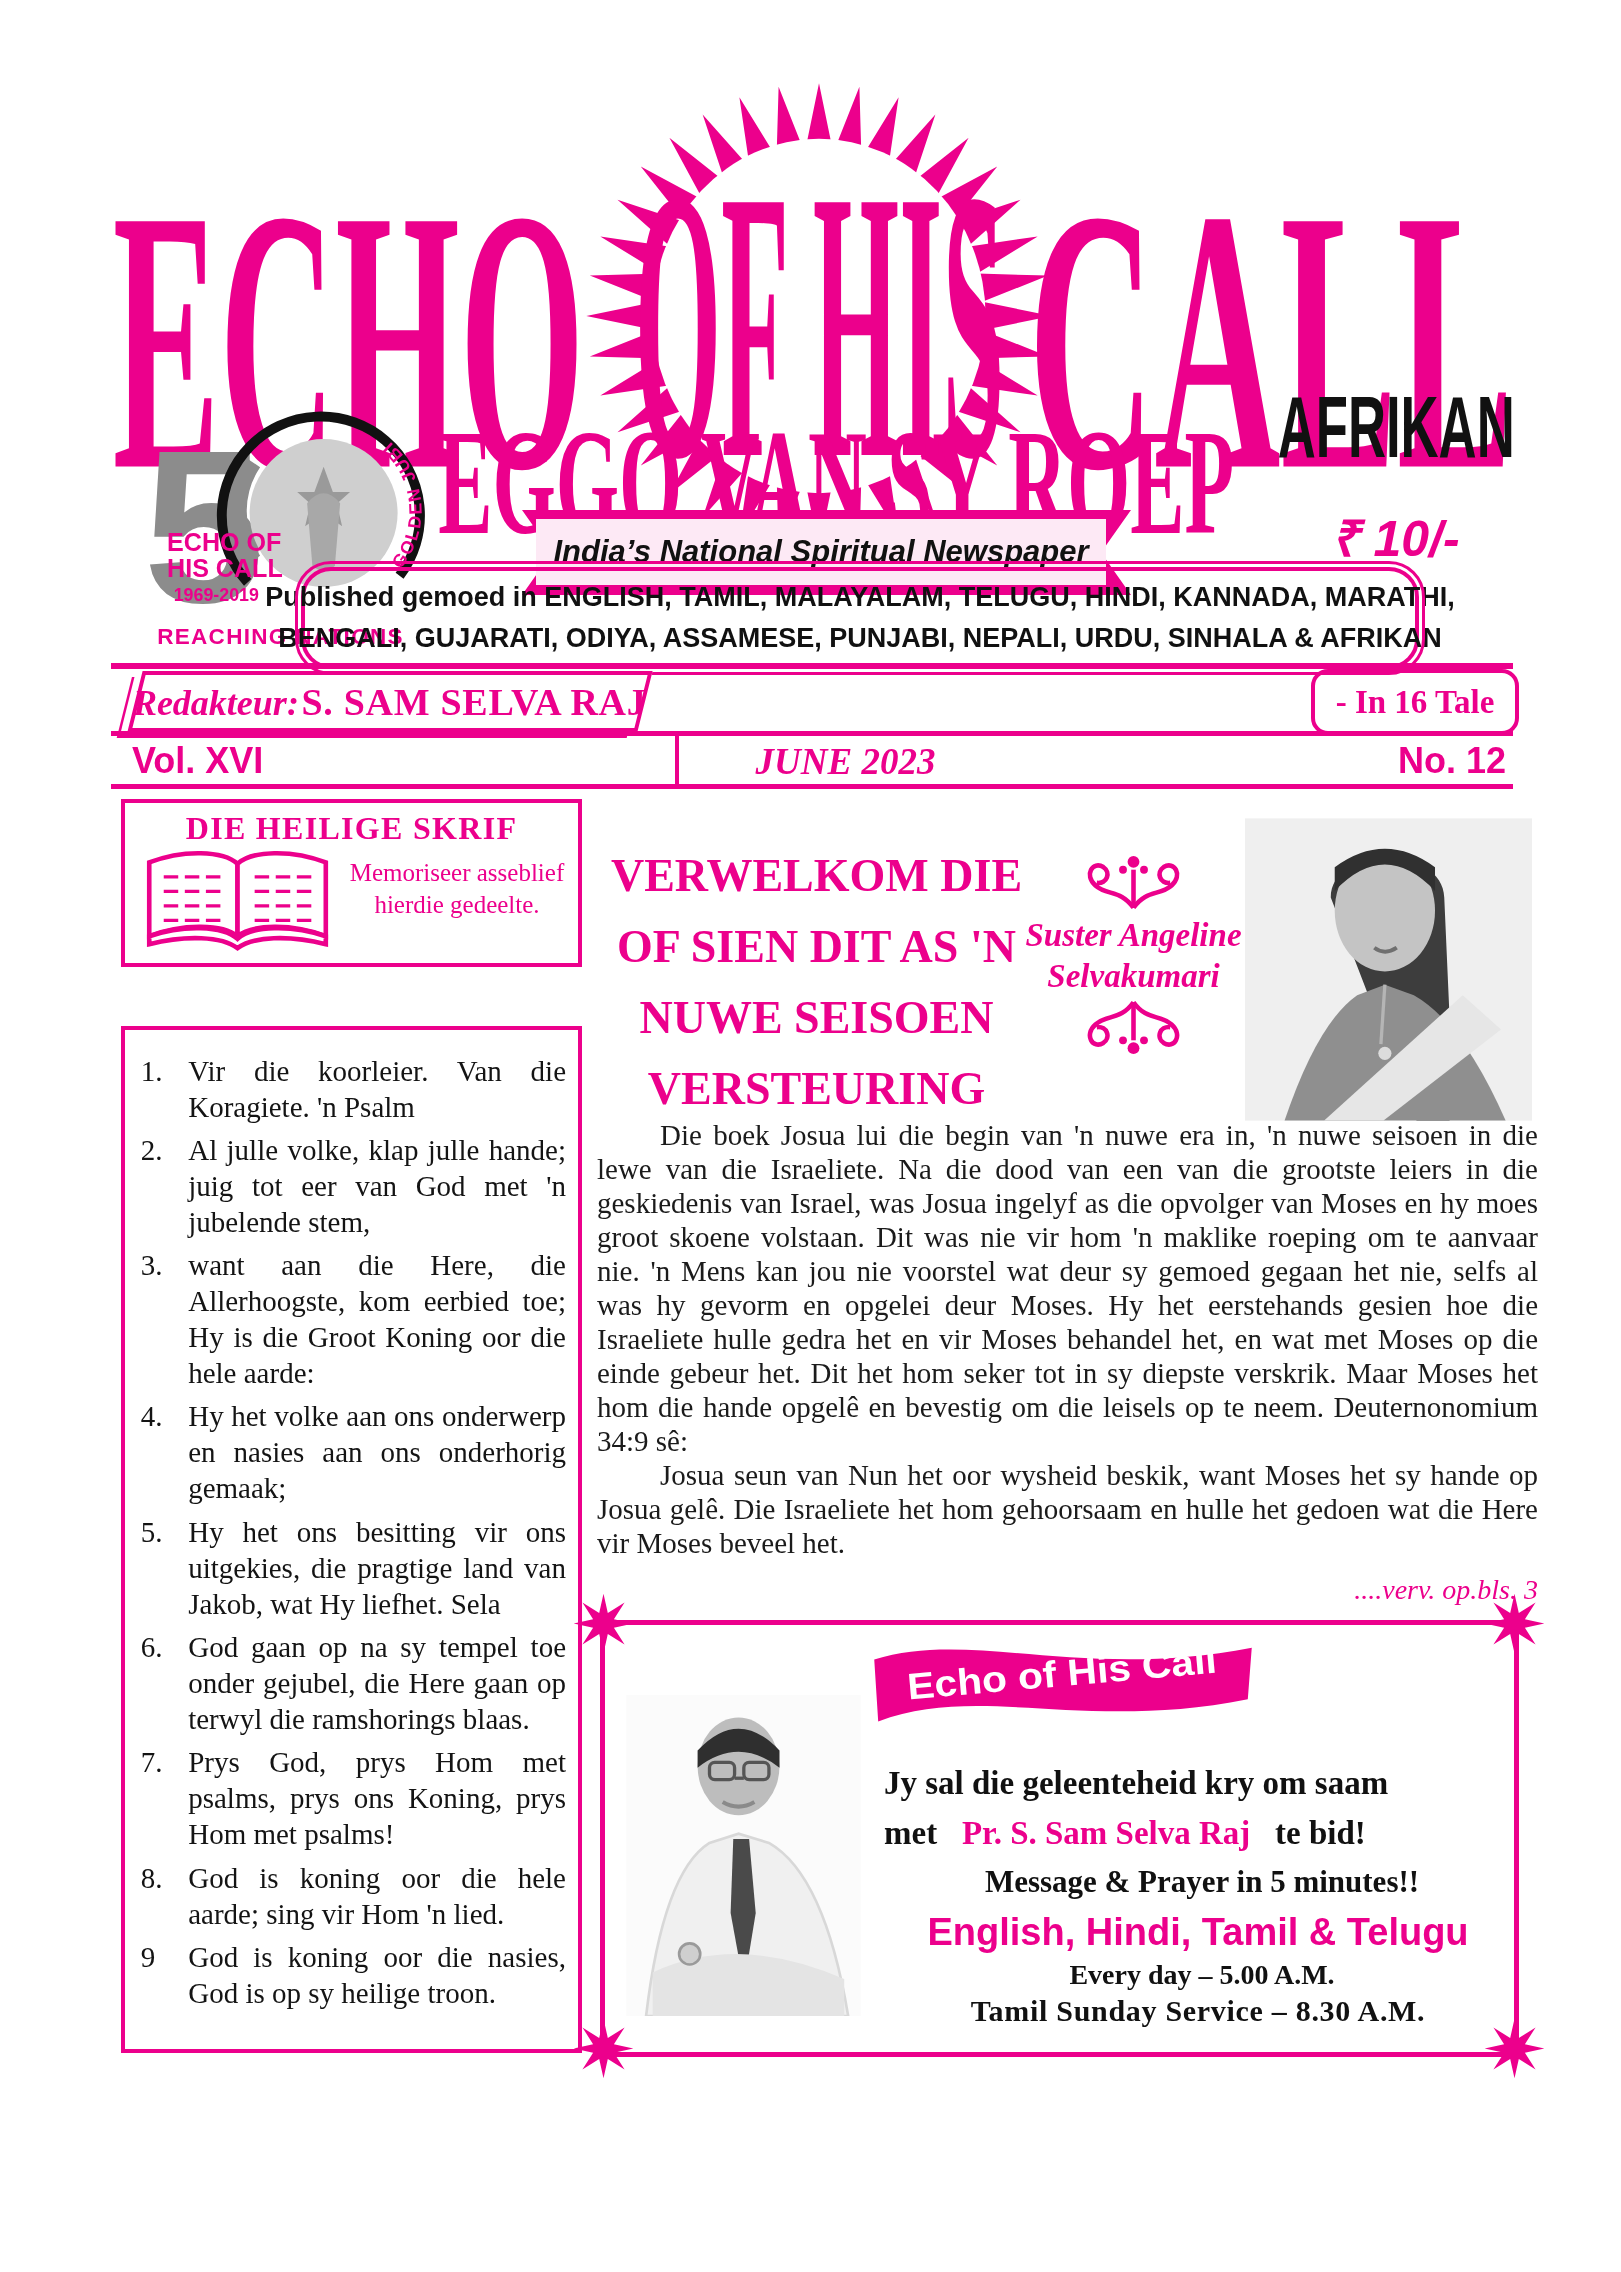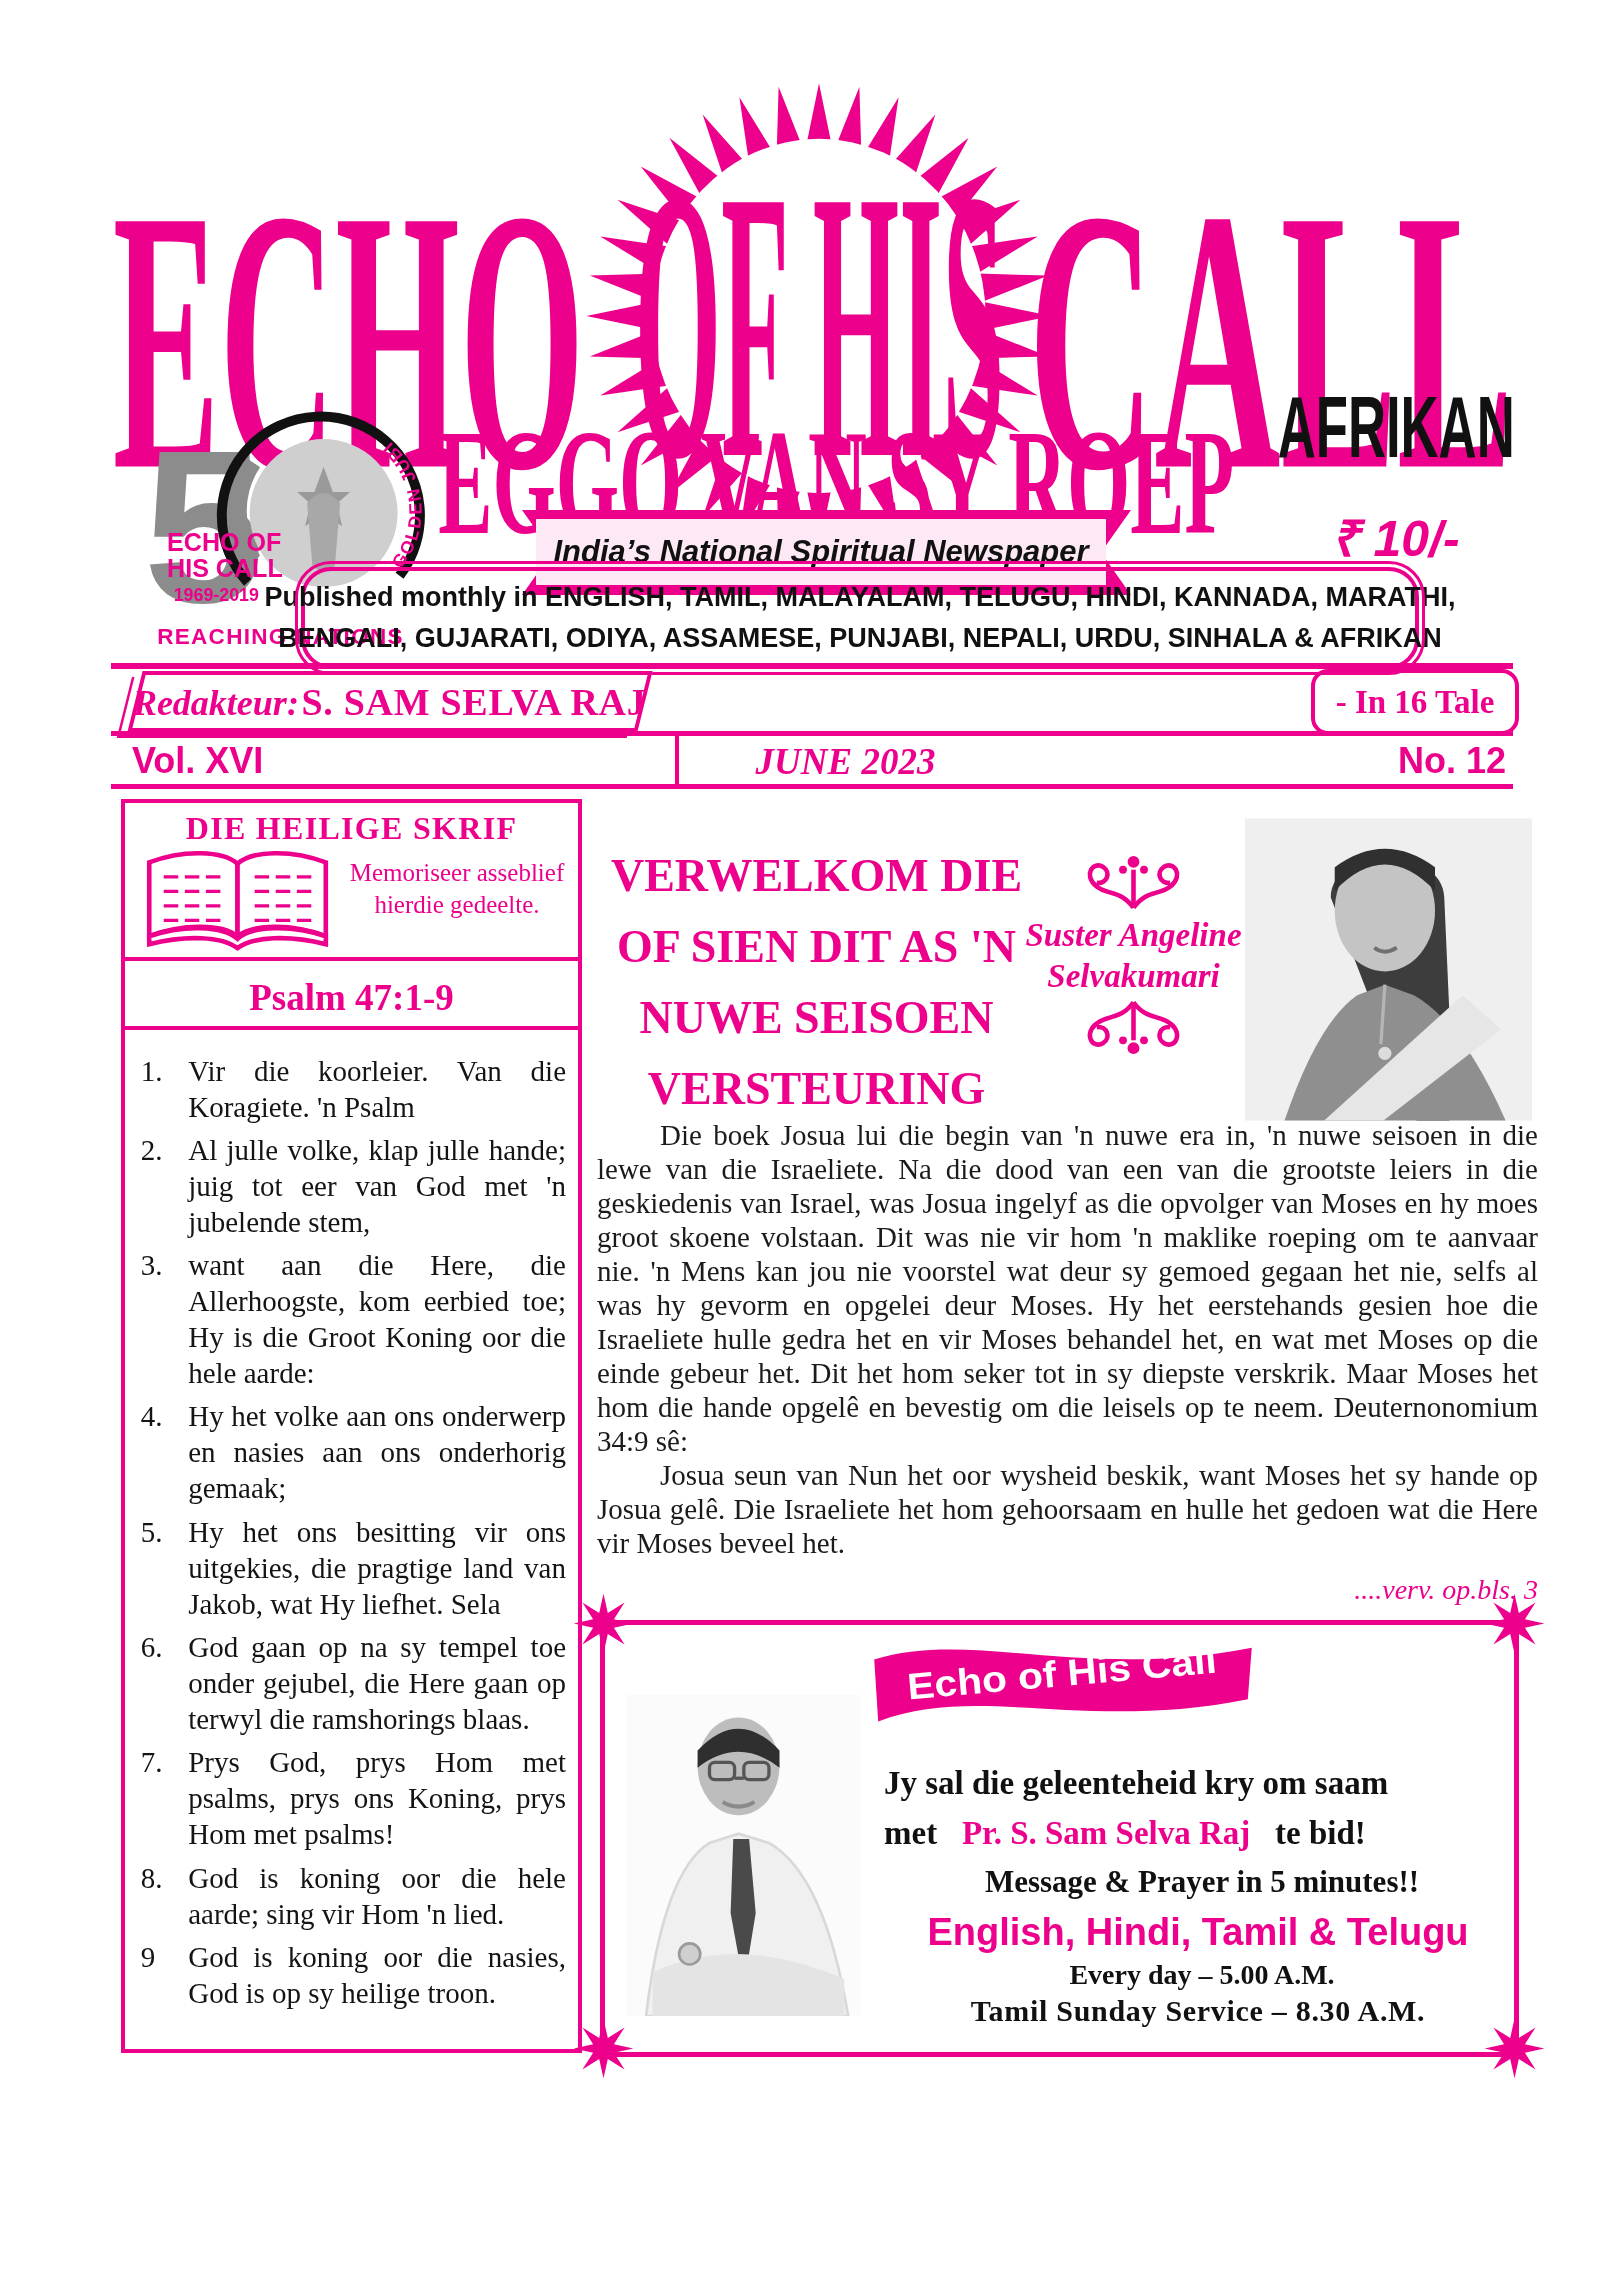--- a/index.html
+++ b/index.html
@@ -117,21 +117,21 @@
 
   <div id="tagline-ribbon" class="abs" style="left:522px;top:510px;width:609px;height:85px;"></div>
   <div id="tagline-inner" class="abs" style="left:536px;top:519px;width:570px;height:66px;">
     <span>India’s National Spiritual Newspaper</span>
   </div>
 
   <div class="abs" style="left:1331px;top:503px;width:185px;font-family:'Liberation Sans',sans-serif;
               font-weight:bold;font-style:italic;font-size:50px;color:var(--acc);">₹ 10/-</div>
 
   <div id="published-box" class="abs" style="left:301px;top:567px;width:1110px;height:94px;">
-    <span>Published monthly in ENGLISH, TAMIL, MALAYALAM, TELUGU, HINDI, KANNADA, MARATHI,</span>
+    <span>Published gemoed in ENGLISH, TAMIL, MALAYALAM, TELUGU, HINDI, KANNADA, MARATHI,</span>
     <span>BENGALI, GUJARATI, ODIYA, ASSAMESE, PUNJABI, NEPALI, URDU, SINHALA &amp; AFRIKAN</span>
   </div>
 
   <div class="abs pink-line" style="left:111px;top:663px;width:1402px;height:6px;"></div>
 
   <div id="editor-box" class="abs" style="left:135px;top:671px;width:502px;height:53px;">
     <div class="unskew">
       <span id="editor-label">Redakteur:</span>
       <span id="editor-name">S. SAM SELVA RAJ</span>
     </div>
@@ -164,23 +164,20 @@
           <path d="M178,94 h92"></path>
           <path d="M178,116 h92"></path>
       </g>
     </svg>
     <div class="abs ctr" style="left:218px;top:54px;width:228px;">
       <div class="note-text">Memoriseer asseblief</div>
       <div class="note-text">hierdie gedeelte.</div>
     </div>
   </div>
 
-  <div class="abs pinkbox" style="left:121px;top:957px;width:453px;height:73px;display:flex;align-items:center;justify-content:center;">
-    <div id="passage-title">Psalm 47:1-9</div>
-  </div>
 
   <div class="abs pinkbox" style="left:121px;top:1026px;width:453px;height:1019px;">
     <div id="verses">
       <div class="verse"><span class="vnum">1.</span><span>Vir die koorleier.  Van die Koragiete. 'n Psalm</span></div>
       <div class="verse"><span class="vnum">2.</span><span>Al julle volke, klap julle hande; juig tot eer van God met 'n jubelende stem,</span></div>
       <div class="verse"><span class="vnum">3.</span><span>want aan die Here, die Allerhoogste, kom eerbied toe;  Hy is die Groot Koning oor die hele aarde:</span></div>
       <div class="verse"><span class="vnum">4.</span><span>Hy het volke aan ons onderwerp en nasies aan ons onderhorig gemaak;</span></div>
       <div class="verse"><span class="vnum">5.</span><span>Hy het ons besitting vir ons uitgekies, die pragtige land van Jakob, wat Hy liefhet. Sela</span></div>
       <div class="verse"><span class="vnum">6.</span><span>God gaan op na sy tempel toe onder gejubel, die Here gaan op terwyl die ramshorings blaas.</span></div>
       <div class="verse"><span class="vnum">7.</span><span>Prys God, prys Hom met psalms, prys ons Koning, prys Hom met psalms!</span></div>

